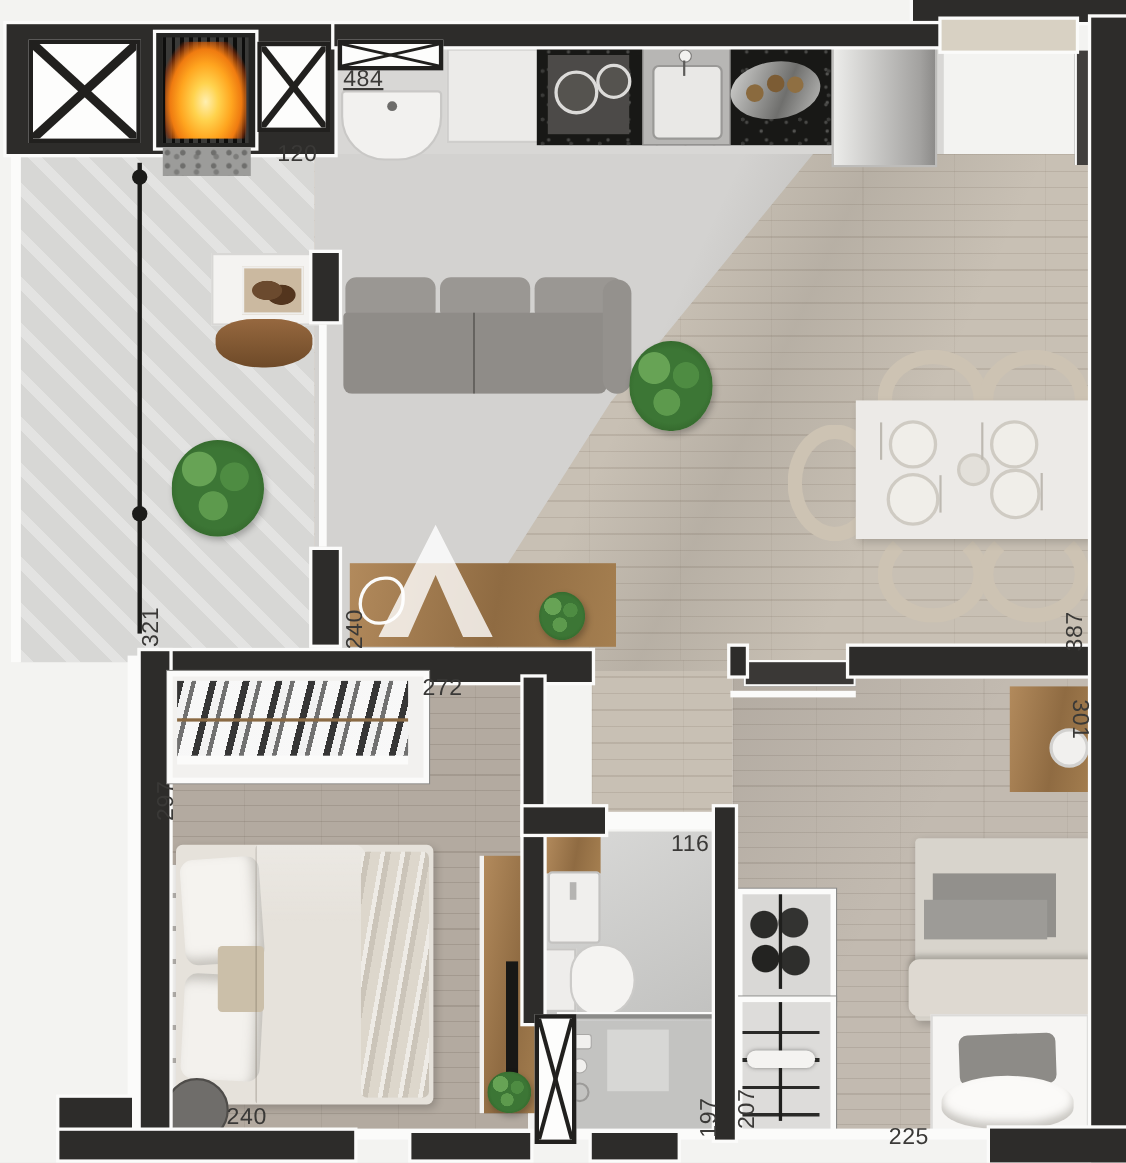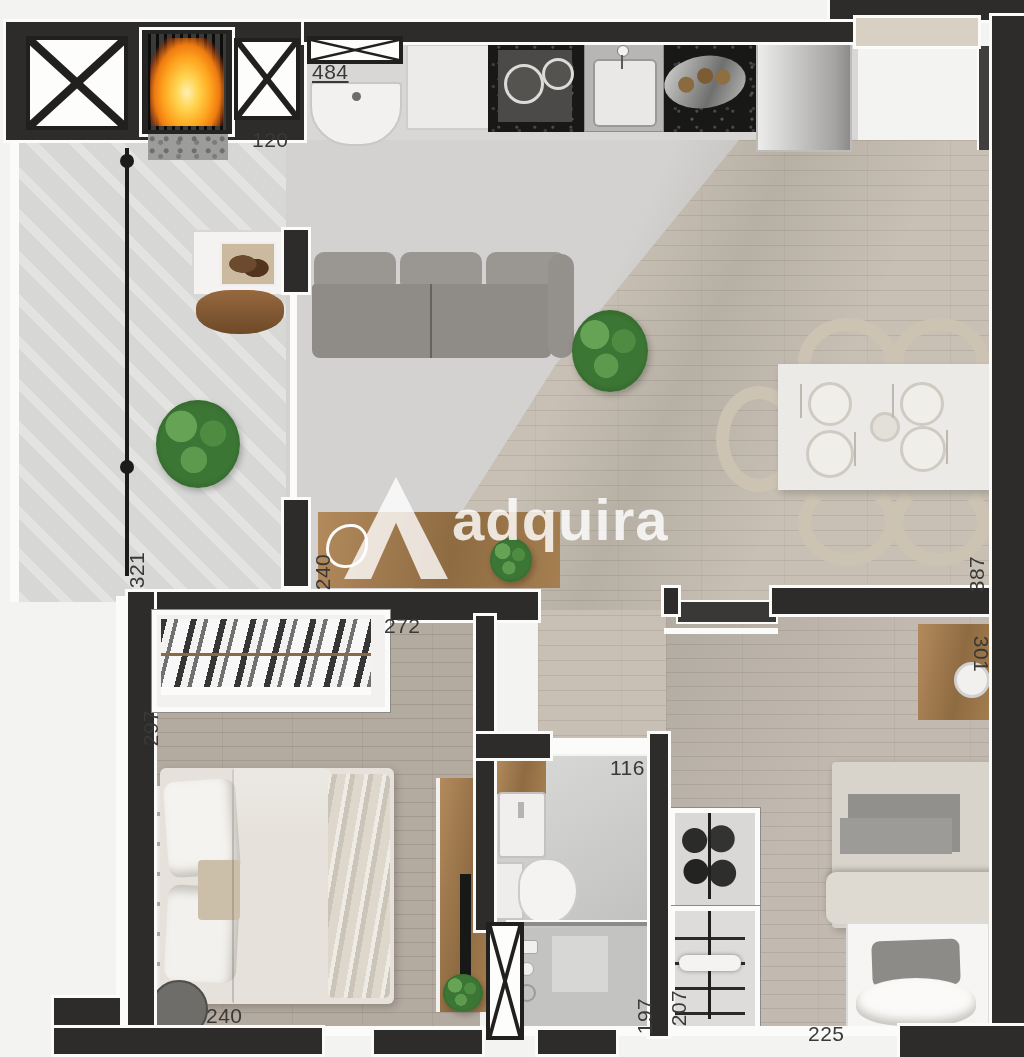--- a/index.html
+++ b/index.html
@@ -297,15 +297,14 @@
   <div class="vlabel" style="left:668px;top:976px;">
       <span>207</span>
     </div>
   <div class="label" style="left:808px;top:1006px;margin-top:16px;"><span>225</span></div>
 
   <div class="wm" style="left:344px;top:472px;width:104px;height:110px;">
     <svg viewBox="0 0 100 100" width="104" height="110">
       <path d="M50 2 L100 100 L0 100 Z M50 46 L74 100 L26 100 Z" fill="#ffffff" fill-opacity="0.8" fill-rule="evenodd"></path>
     </svg>
   </div>
-  <div class="wm wm-brand" style="left:452px;top:486px;"><span>adquira</span></div>
 
 </div>
 
 </body></html>

